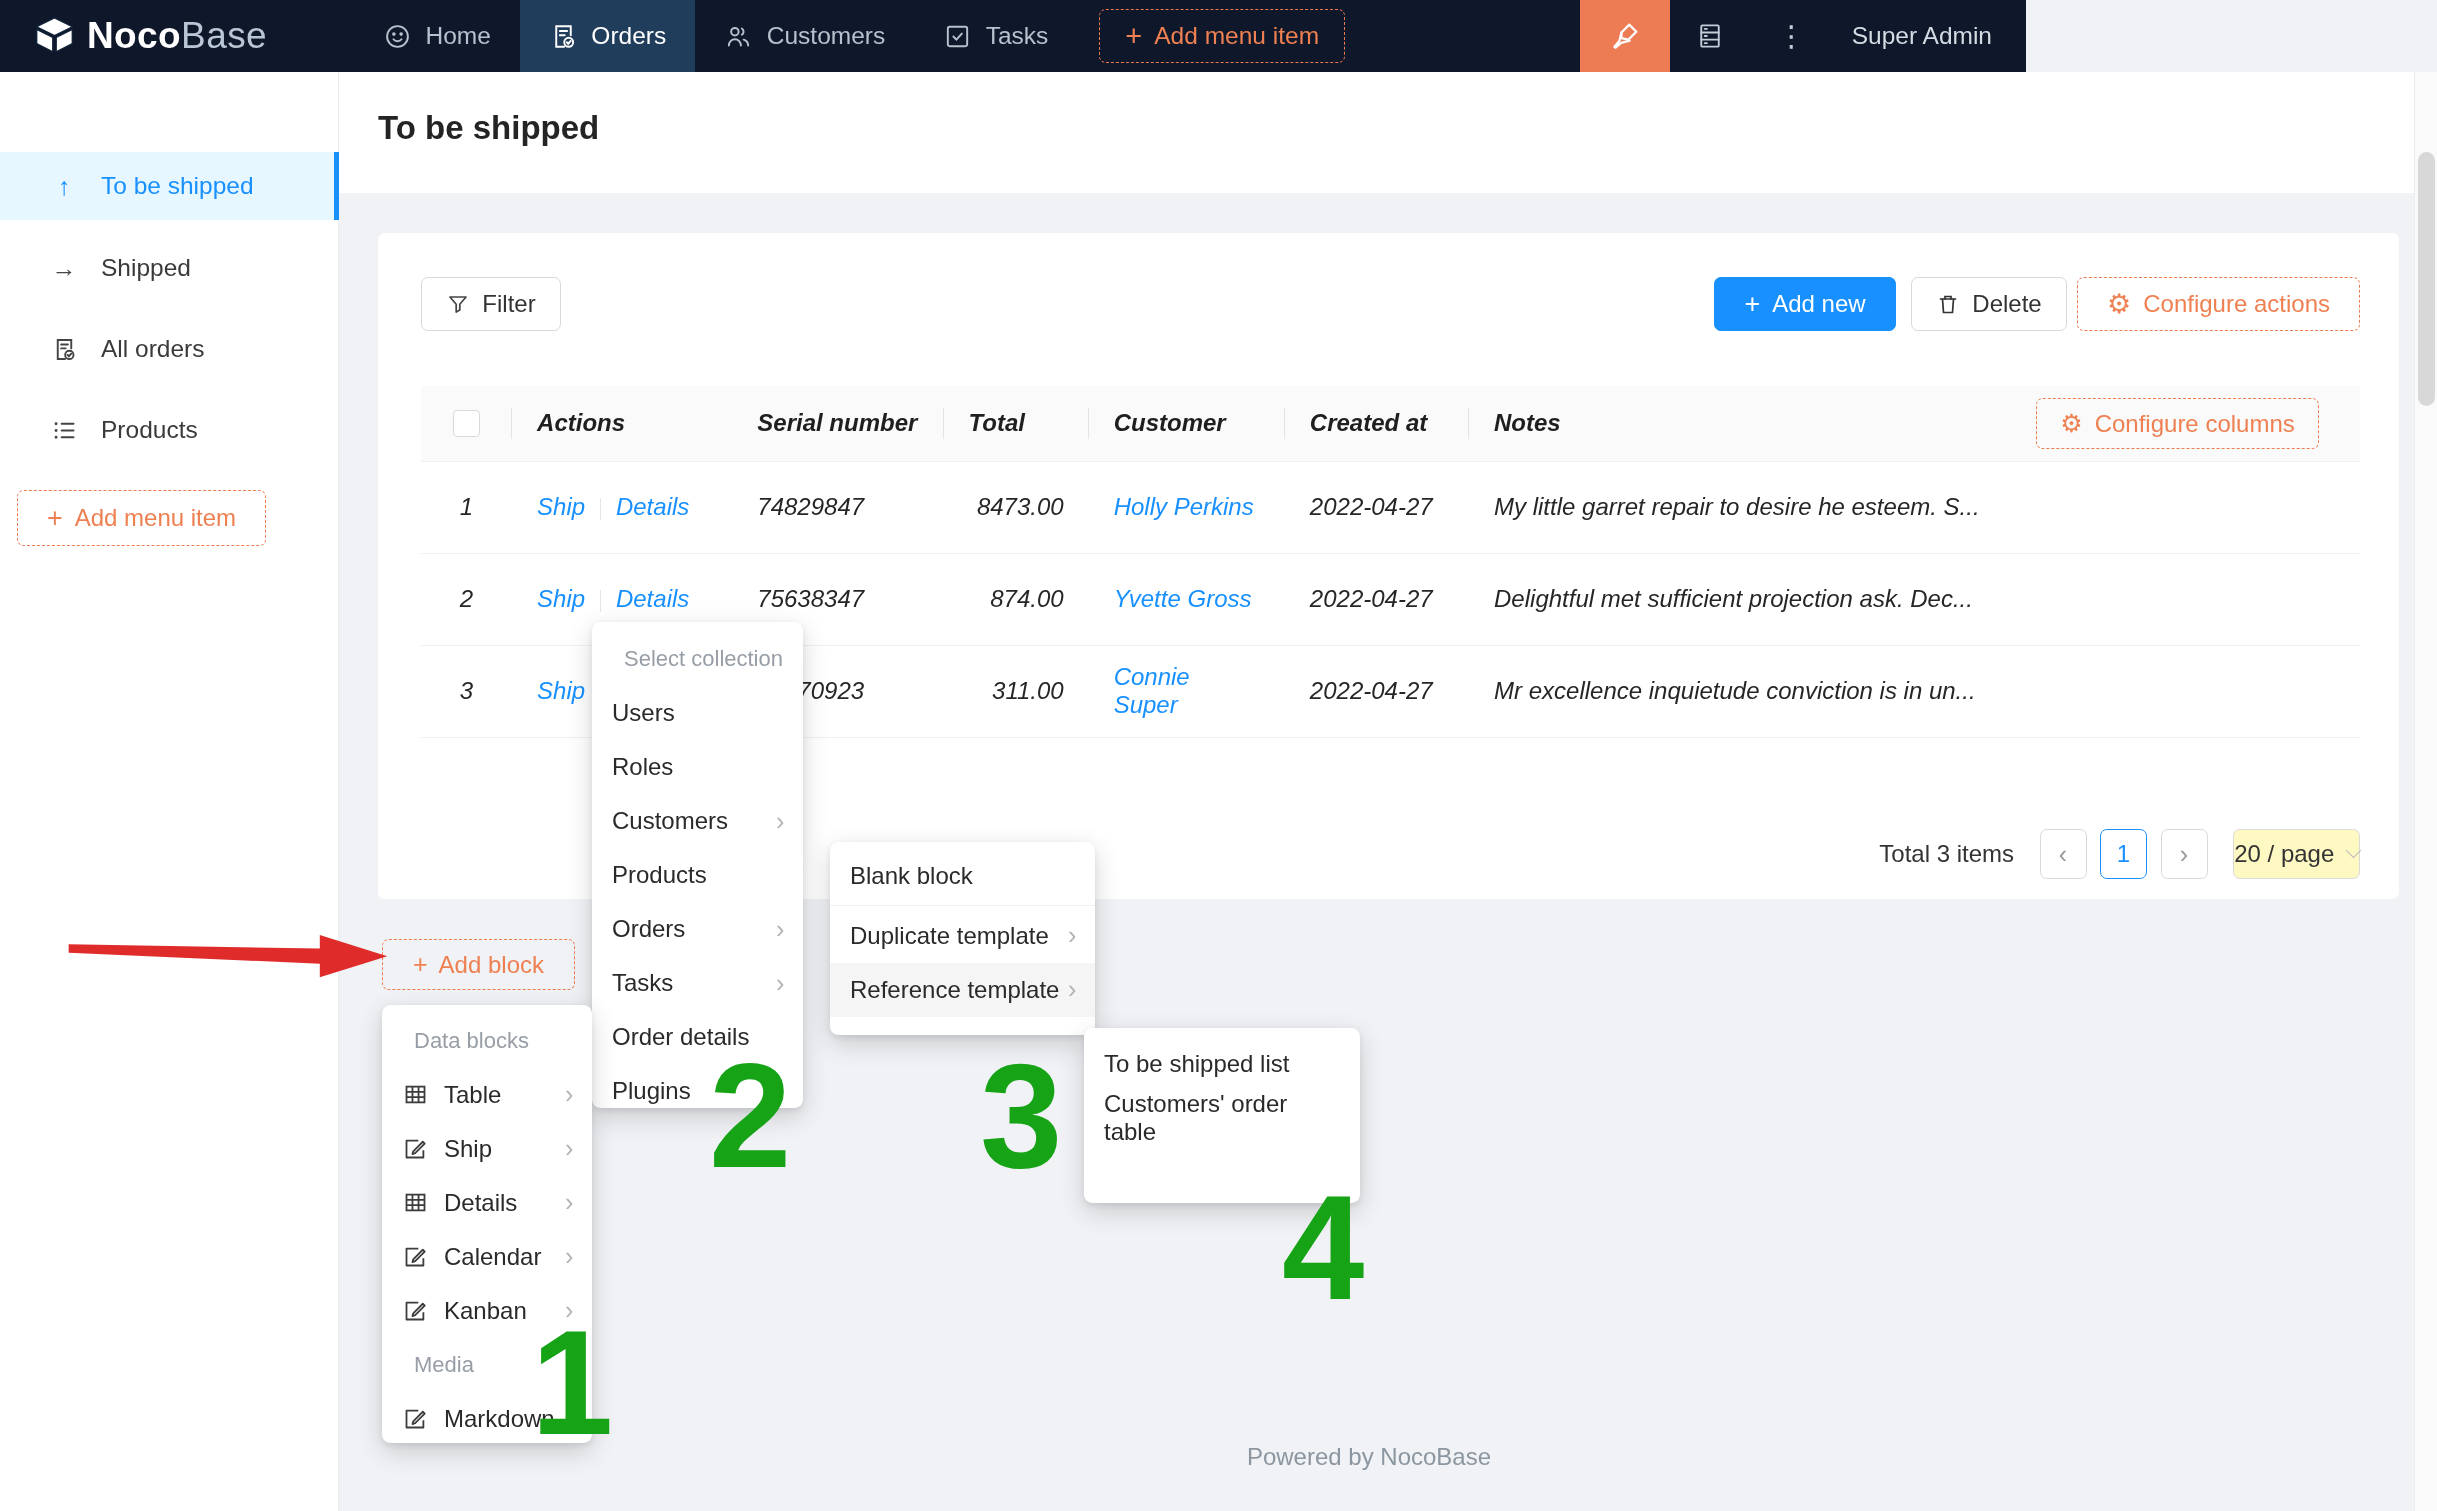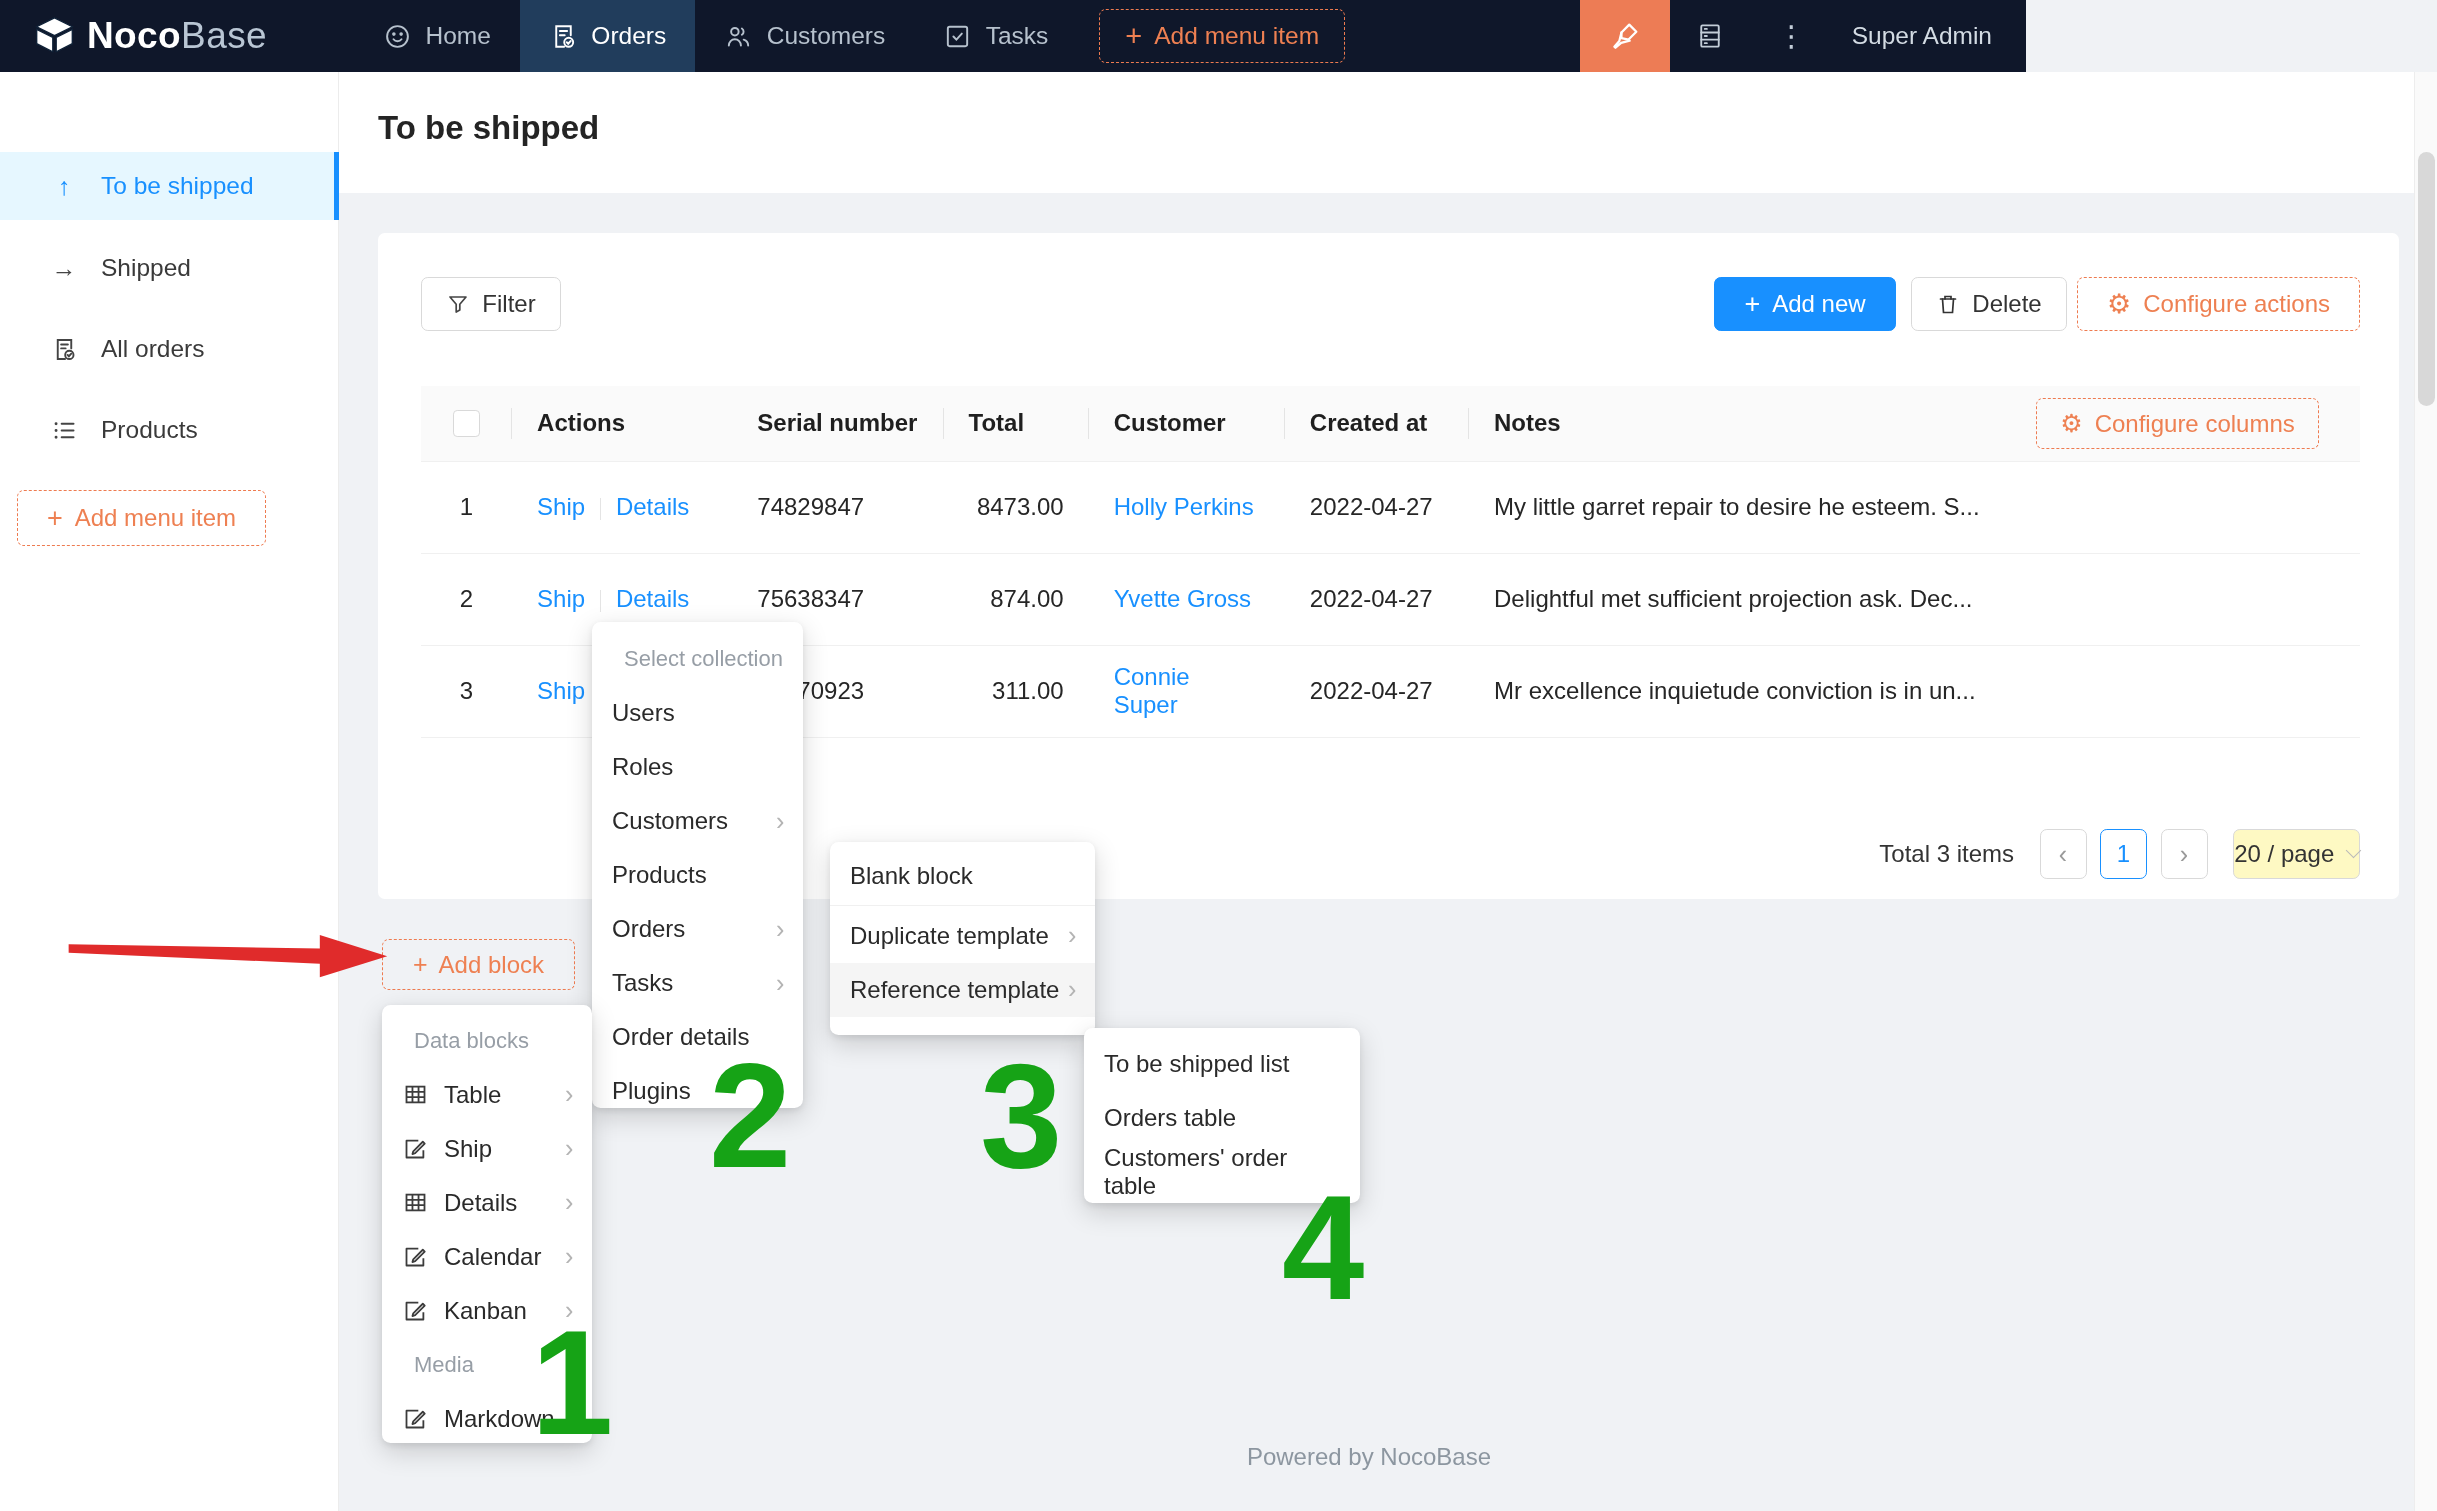--- a/index.html
+++ b/index.html
@@ -40,21 +40,21 @@
   .page-title{position:absolute;left:39px;top:37px;font-size:33px;font-weight:600;color:#242424;}
 
   
   .card{position:absolute;left:378px;top:233px;width:2021px;height:666px;background:#ffffff;border-radius:6.8px;}
   .btn{display:flex;align-items:center;justify-content:center;gap:12px;height:54px;border-radius:6.8px;
        font-size:24px;background:#fff;border:0.8px solid #d9d9d9;color:#333;}
   .btn-primary{background:#1890ff;border-color:#1890ff;color:#fff;}
   .btn-dashed-orange{border:1.7px dashed #ee7b50;color:#ee8052;background:transparent;}
 
   
-  .tbl{position:absolute;left:43px;top:153px;width:1939px;}
+  .tbl{position:absolute;left:43px;top:153px;width:1939px;font-style:italic;}
   table.grid{border-collapse:collapse;width:1939px;table-layout:fixed;font-size:24px;}
   table.grid th{background:#fafafa;font-weight:600;color:#1f1f1f;text-align:left;height:75px;padding:0 25px;position:relative;}
   table.grid th:not(:last-child)::after{content:"";position:absolute;right:0;top:22px;height:31px;width:0.8px;background:#e4e4e4;}
   table.grid td{height:92px;padding:0 25px;border-bottom:0.8px solid #f0f0f0;color:#262626;}
   table.grid th{border-bottom:0.8px solid #f0f0f0;}
   .col-right{text-align:right;}
   .lnk{color:#1890ff;cursor:pointer;}
   .act-div{display:inline-block;width:0.8px;height:22px;background:#e4e4e4;margin:0 15px;vertical-align:middle;}
   .cb{width:27px;height:27px;border:1.7px solid #d9d9d9;border-radius:4.2px;background:#fff;margin:0 auto;}
   .idx{text-align:center;}
@@ -386,23 +386,20 @@
         <span>Reference template</span>
         <span class="chev">›</span>
       </div>
   </div>
 
   <div class="pop" style="left:1084px;top:1028px;width:276px;height:175px;padding-top:8.5px;">
     <div class="pop-item">
         <span>To be shipped list</span>
       </div>
     <div class="pop-item">
-        <span>Orders table</span>
-      </div>
-    <div class="pop-item">
         <span>Customers' order table</span>
       </div>
   </div>
 
   <div class="pop" style="left:382px;top:1005px;width:210px;height:438px;padding-top:8.5px;">
     <div class="pop-title">Data blocks</div>
     <div class="pop-item">
       <span class="pi-icon">
         <svg viewBox="0 0 24 24" width="27" height="27" fill="none" stroke="currentColor" stroke-width="1.6">
           <rect x="4" y="5" width="16" height="14"></rect>

